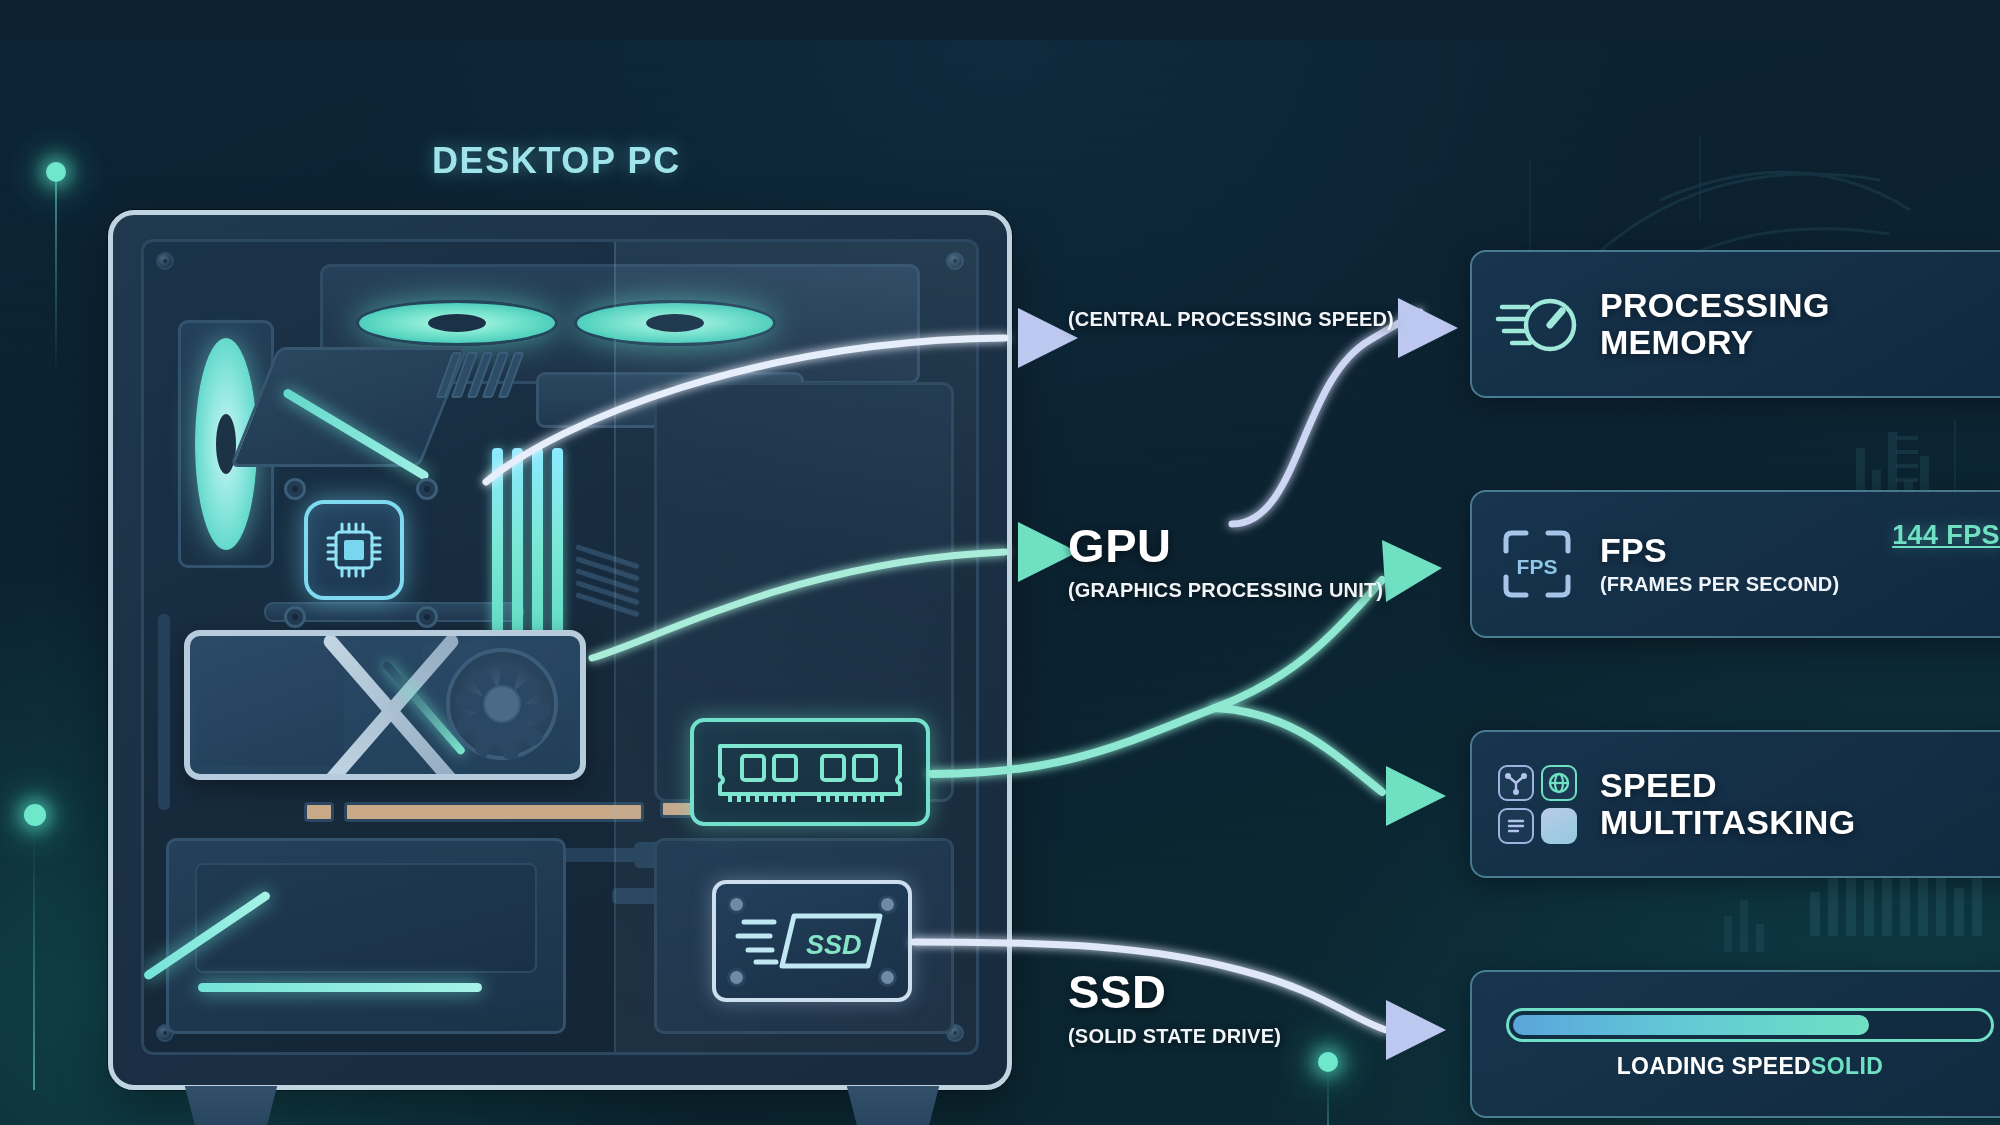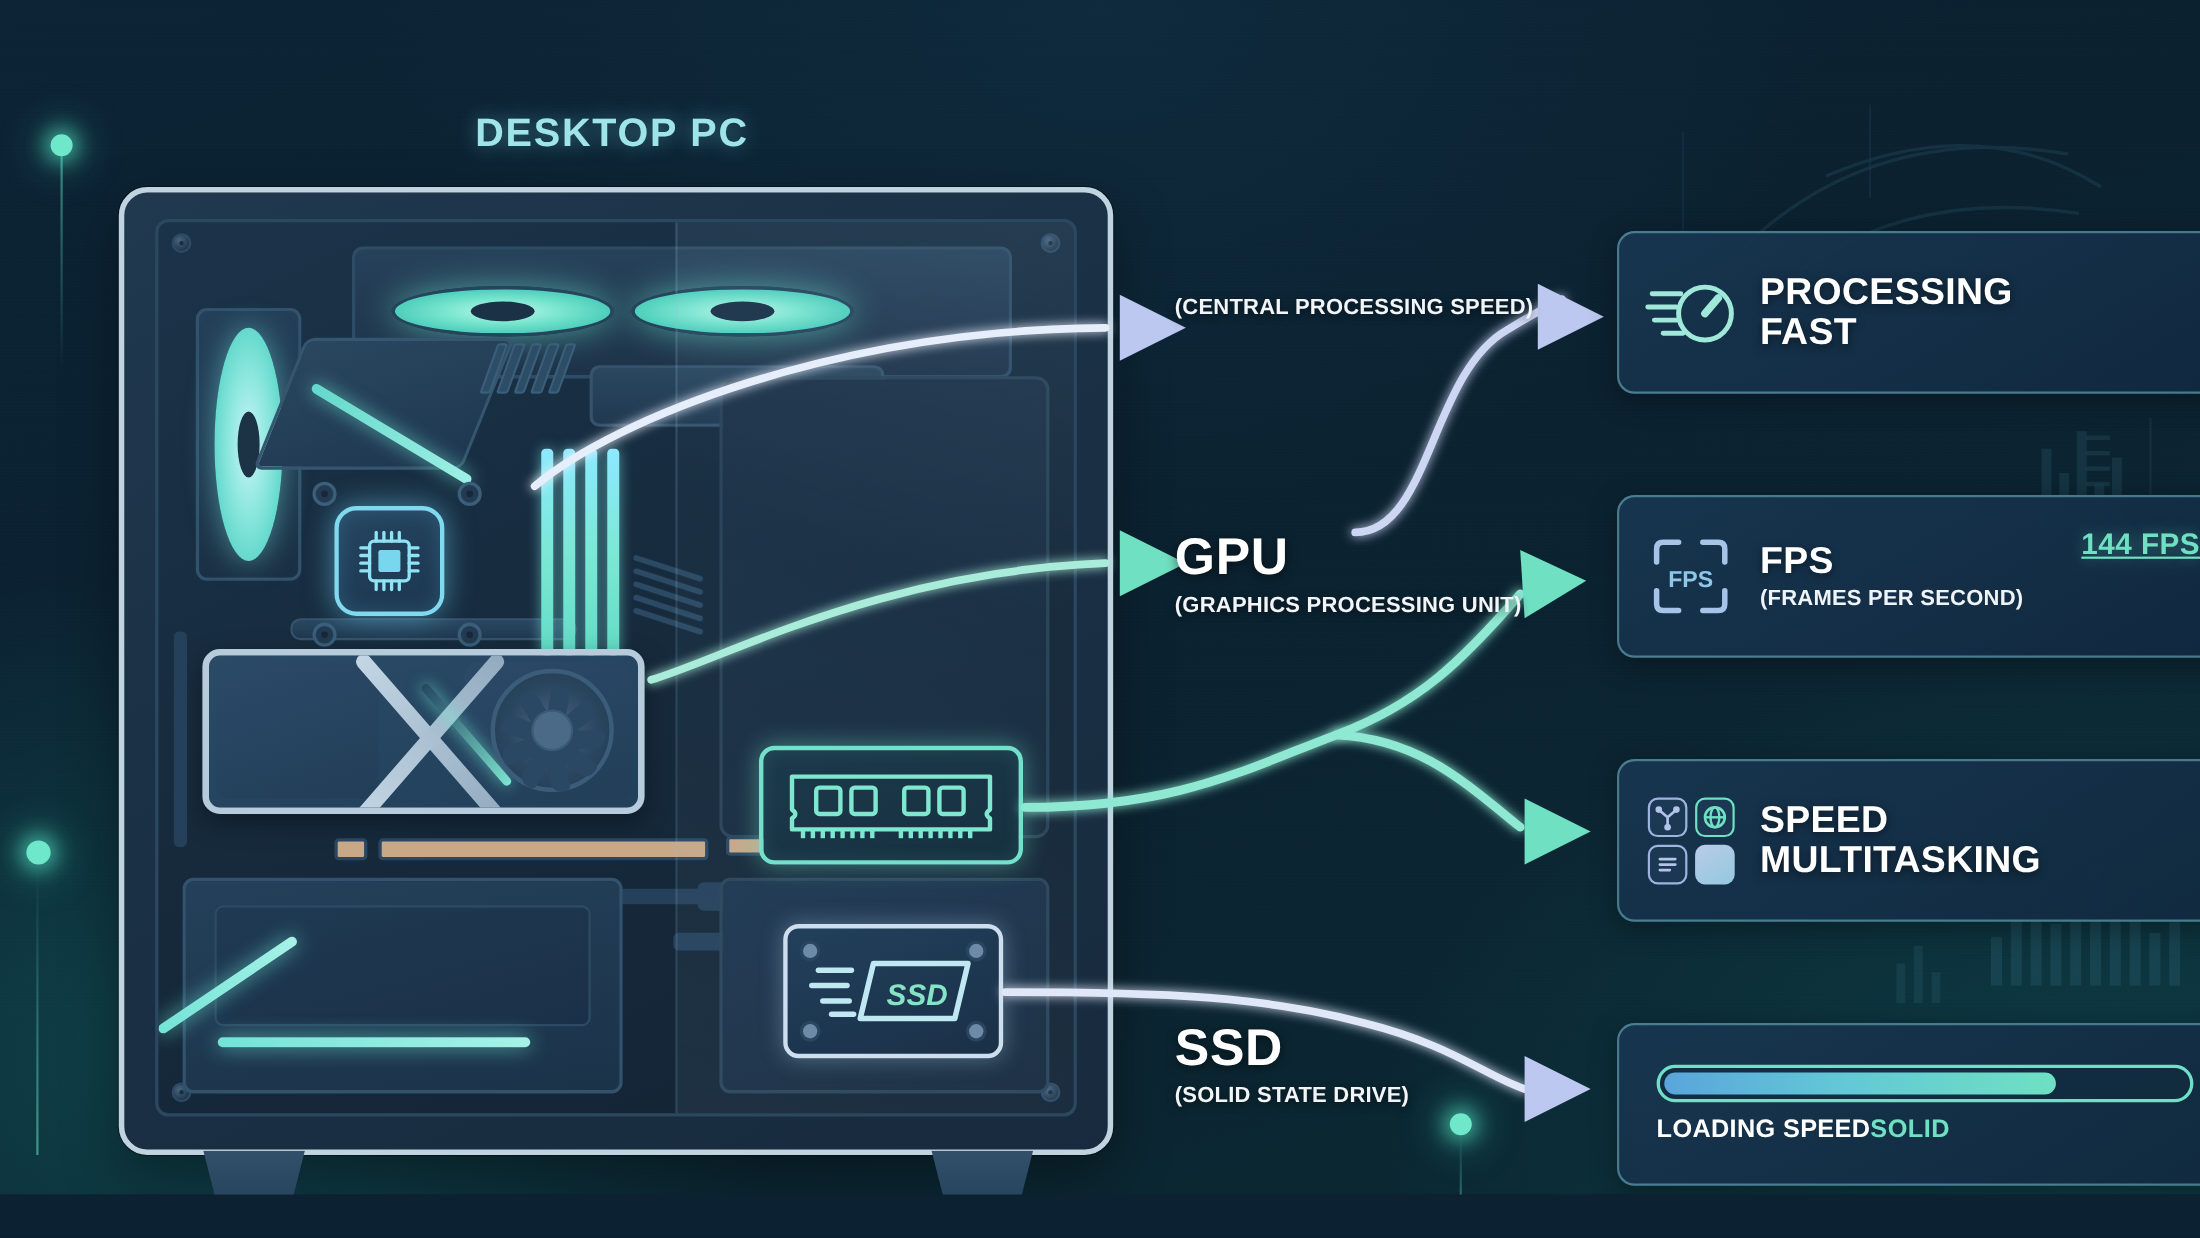--- a/index.html
+++ b/index.html
@@ -2,21 +2,21 @@
 <html><head>
 <meta charset="utf-8">
 <style>
   * { margin:0; padding:0; box-sizing:border-box; }
   html,body { width:2000px; height:1125px; overflow:hidden; }
   body {
     font-family:"Liberation Sans", sans-serif;
     background:#0c2131;
     position:relative;
   }
-  #stage { position:absolute; inset:0; width:2000px; height:1086px; overflow:hidden; }
+  #stage { position:absolute; inset:0; width:2000px; height:1086px; overflow:hidden;margin-top:40px; }
 
   
   .bg-base {
     position:absolute; inset:0;
     background:
       radial-gradient(ellipse 900px 700px at 8% 88%, #0f4149 0%, rgba(15,65,73,0) 62%),
       radial-gradient(ellipse 1100px 800px at 96% 96%, #0d3b45 0%, rgba(13,59,69,0) 60%),
       radial-gradient(ellipse 1000px 760px at 50% 0%, #0e2a3c 0%, rgba(14,42,60,0) 66%),
       linear-gradient(160deg,#0c2335 0%, #0b2130 45%, #0b2a33 100%);
   }
@@ -285,21 +285,21 @@
   .mt-cell.solid { border:none; background:linear-gradient(150deg,#b9cbe8,#93c9df); }
 
   
   .prog-wrap { flex:1; display:flex; flex-direction:column; gap:11px; }
   .prog-track {
     height:34px; border-radius:20px; border:3px solid #71dfc8; position:relative;
     background:rgba(16,44,62,.6); padding:4px;
   }
   .prog-fill { height:100%; border-radius:16px;
     background:linear-gradient(90deg,#5aa5db 0%, #62c8d6 45%, #6fe0c2 100%); }
-  .prog-row { display:flex; justify-content:flex-start; align-items:center; }
+  .prog-row { display:flex; justify-content:center; align-items:center; }
   .prog-label { font-size:23px; font-weight:bold; color:#fff; letter-spacing:.3px; }
   .prog-state { font-size:23px; font-weight:bold; color:#6fe0c2; letter-spacing:.4px; }
 
   svg { display:block; overflow:visible; }
 </style>
 </head>
 <body>
 
 <div id="stage">
 
@@ -596,21 +596,21 @@
           <line x1="0" y1="34" x2="26" y2="34"></line>
           <line x1="6" y1="46" x2="28" y2="46"></line>
           <line x1="14" y1="58" x2="32" y2="58"></line>
         </g>
         <circle cx="52" cy="40" r="24" fill="none" stroke="#9fe8da" stroke-width="4.5"></circle>
         <path d="M52 40 L64 26" stroke="#9fe8da" stroke-width="7" stroke-linecap="round"></path>
       </svg>
     </div>
     <div class="card-text">
       <div class="card-title">PROCESSING</div>
-      <div class="card-title">FAST</div>
+      <div class="card-title">MEMORY</div>
     </div>
   </div>
 
   <div class="card" style="top:450px;">
     <div class="icon-box">
       <svg width="78" height="78" viewBox="0 0 78 78">
         <g fill="none" stroke="#a6c4e8" stroke-width="5" stroke-linecap="round">
           <path d="M8 26 V14 q0-6 6-6 h14"></path>
           <path d="M70 26 V14 q0-6 -6-6 h-14"></path>
           <path d="M8 52 v12 q0 6 6 6 h14"></path>

